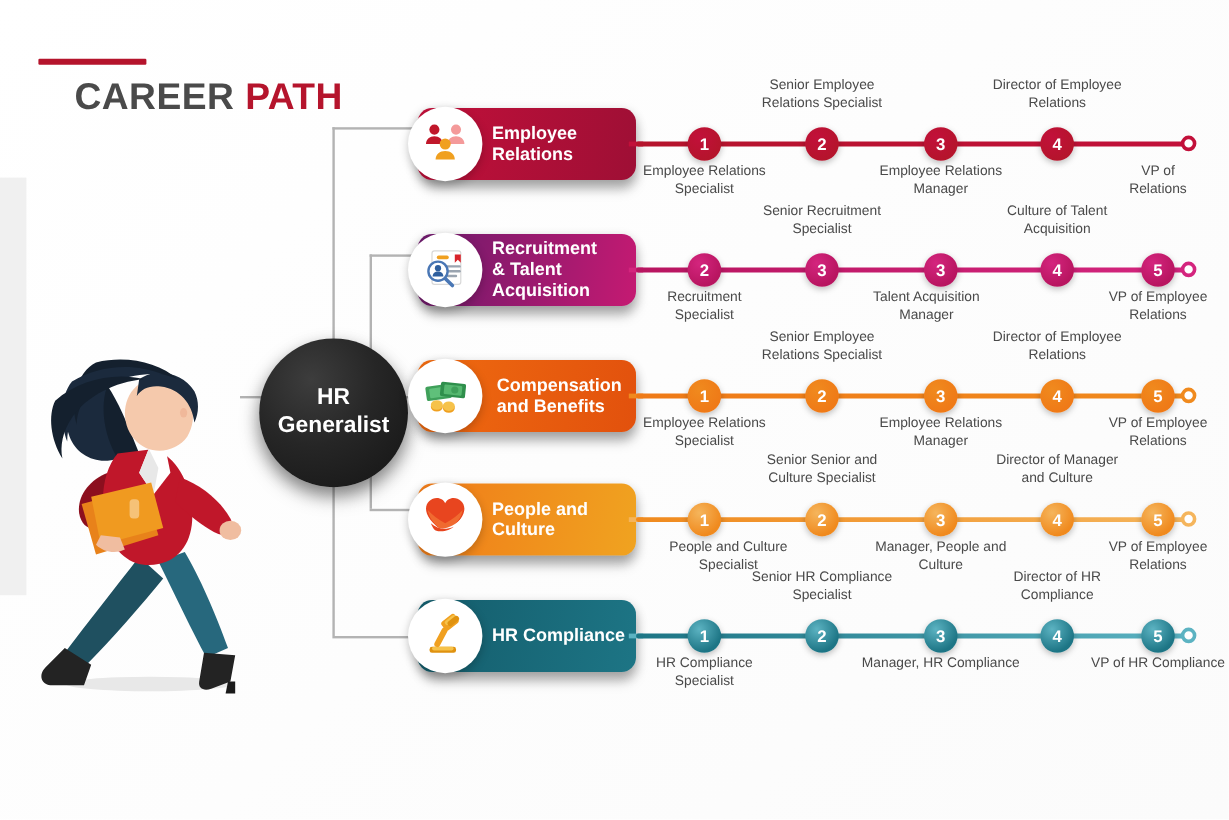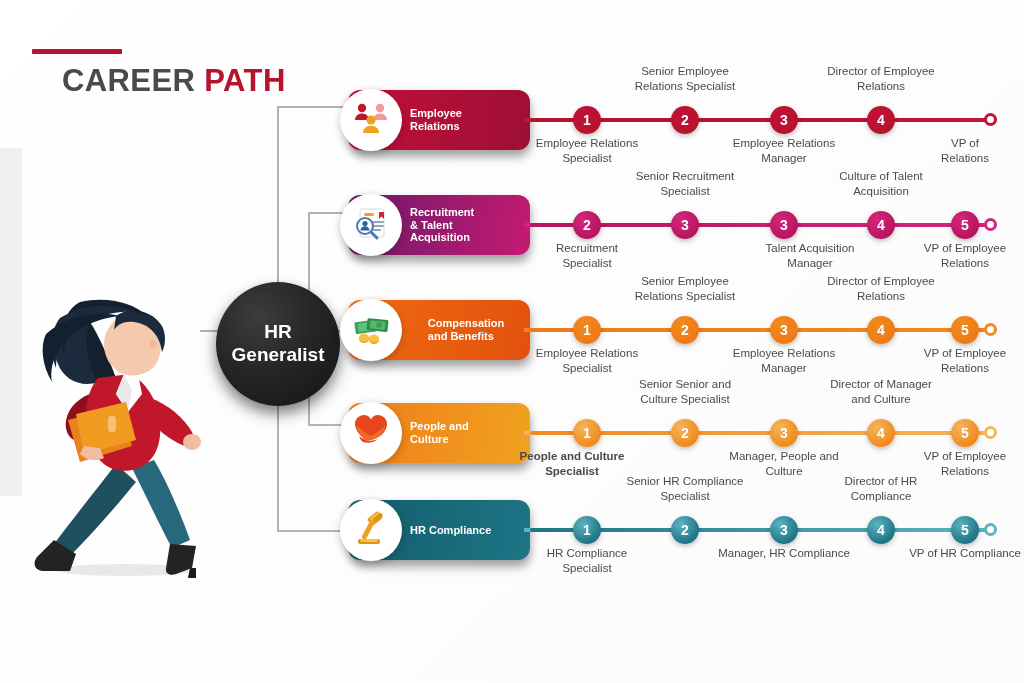--- a/index.html
+++ b/index.html
@@ -41,21 +41,21 @@
     box-shadow:0 8px 16px rgba(0,0,0,.35);}
   .hub-label{color:#ffffff;font-size:19px;font-weight:bold;line-height:1.2;}
 
   
   .row{position:absolute;left:0;width:1024px;height:100px;}
 
   .card-shadow{position:absolute;left:352px;top:8px;width:178px;height:60px;
     border-radius:12px;background:rgba(0,0,0,.22);filter:blur(5px);}
   .card{position:absolute;left:348px;top:0px;width:182px;height:60px;border-radius:12px;
     display:flex;align-items:center;box-shadow:0 4px 10px rgba(0,0,0,.20);}
-  .card-title{color:#ffffff;font-size:11px;font-weight:bold;line-height:1.15;
+  .card-title{color:#ffffff;font-size:15px;font-weight:bold;line-height:1.15;
     margin-left:62px;padding-right:8px;}
 
   .badge{position:absolute;left:340px;top:-1px;width:62px;height:62px;border-radius:50%;
     background:#ffffff;box-shadow:0 3px 8px rgba(0,0,0,.22);
     display:flex;align-items:center;justify-content:center;z-index:4;}
   .badge svg{width:40px;height:40px;}
 
   .track{position:absolute;left:530px;top:28px;height:4px;width:462px;border-radius:2px;}
   .node{position:absolute;top:16px;width:28px;height:28px;border-radius:50%;
     display:flex;align-items:center;justify-content:center;color:#fff;
@@ -216,21 +216,21 @@
         <div class="lbl below" style="left: 512px;">
           <div>Recruitment</div>
           <div>Specialist</div>
         </div>
         <div class="node" style="left: 671px; background: radial-gradient(circle at 35% 30%, rgb(212, 37, 126) 0%, rgb(184, 21, 96) 70%);">3</div>
         <div class="lbl above" style="left: 610px;">
           <div>Senior Recruitment</div>
           <div>Specialist</div>
         </div>
         <div class="node" style="left: 770px; background: radial-gradient(circle at 35% 30%, rgb(212, 37, 126) 0%, rgb(184, 21, 96) 70%);">3</div>
-        <div class="lbl below" style="left: 735px;">
+        <div class="lbl below" style="left: 697px;">
           <div>Talent Acquisition</div>
           <div>Manager</div>
         </div>
         <div class="node" style="left: 867px; background: radial-gradient(circle at 35% 30%, rgb(212, 37, 126) 0%, rgb(184, 21, 96) 70%);">4</div>
         <div class="lbl above" style="left: 806px;">
           <div>Culture of Talent</div>
           <div>Acquisition</div>
         </div>
         <div class="node" style="left: 951px; background: radial-gradient(circle at 35% 30%, rgb(212, 37, 126) 0%, rgb(184, 21, 96) 70%);">5</div>
         <div class="lbl below" style="left: 890px;">
@@ -301,21 +301,21 @@
               <path d="M20 33 C8 25 4 18 4 13 C4 7.5 8.5 4 13 4 C16.4 4 19 6 20 8.4 C21 6 23.6 4 27 4 C31.5 4 36 7.5 36 13 C36 18 32 25 20 33 Z" fill="#e8451f"></path>
               <path d="M20 33 C10 26 6 19 5.5 14 C9 18 14 22 20 25 C26 22 31 18 34.5 14 C34 19 30 26 20 33 Z" fill="#f06a30"></path>
               <path d="M7 24 C13 30 18 31 26 27 C30 25 33 22 35 19 C33 26 26 33 20 34 C14 33 9 29 7 24 Z" fill="#ffffff"></path>
               <path d="M8 25 C14 30 20 31 27 28 C24 31 17 33 12 31 C10 30 9 27 8 25 Z" fill="#e8451f"></path>
             </svg></span>
         </div>
         <div class="stub" style="background: rgb(245, 181, 92);"></div>
         <div class="track" style="background: linear-gradient(90deg, rgb(240, 138, 30) 0%, rgb(245, 181, 92) 100%);"></div>
         <div class="endcap" style="left: 984px; border: 3.5px solid rgb(245, 181, 92);"></div>
         <div class="node" style="left: 573px; background: radial-gradient(circle at 35% 30%, rgb(245, 181, 92) 0%, rgb(240, 138, 30) 70%);">1</div>
-        <div class="lbl below" style="left: 497px; font-weight: bold;">
+        <div class="lbl below" style="left: 532px;">
           <div>People and Culture</div>
           <div>Specialist</div>
         </div>
         <div class="node" style="left: 671px; background: radial-gradient(circle at 35% 30%, rgb(245, 181, 92) 0%, rgb(240, 138, 30) 70%);">2</div>
         <div class="lbl above" style="left: 610px;">
           <div>Senior Senior and</div>
           <div>Culture Specialist</div>
         </div>
         <div class="node" style="left: 770px; background: radial-gradient(circle at 35% 30%, rgb(245, 181, 92) 0%, rgb(240, 138, 30) 70%);">3</div>
         <div class="lbl below" style="left: 709px;">

